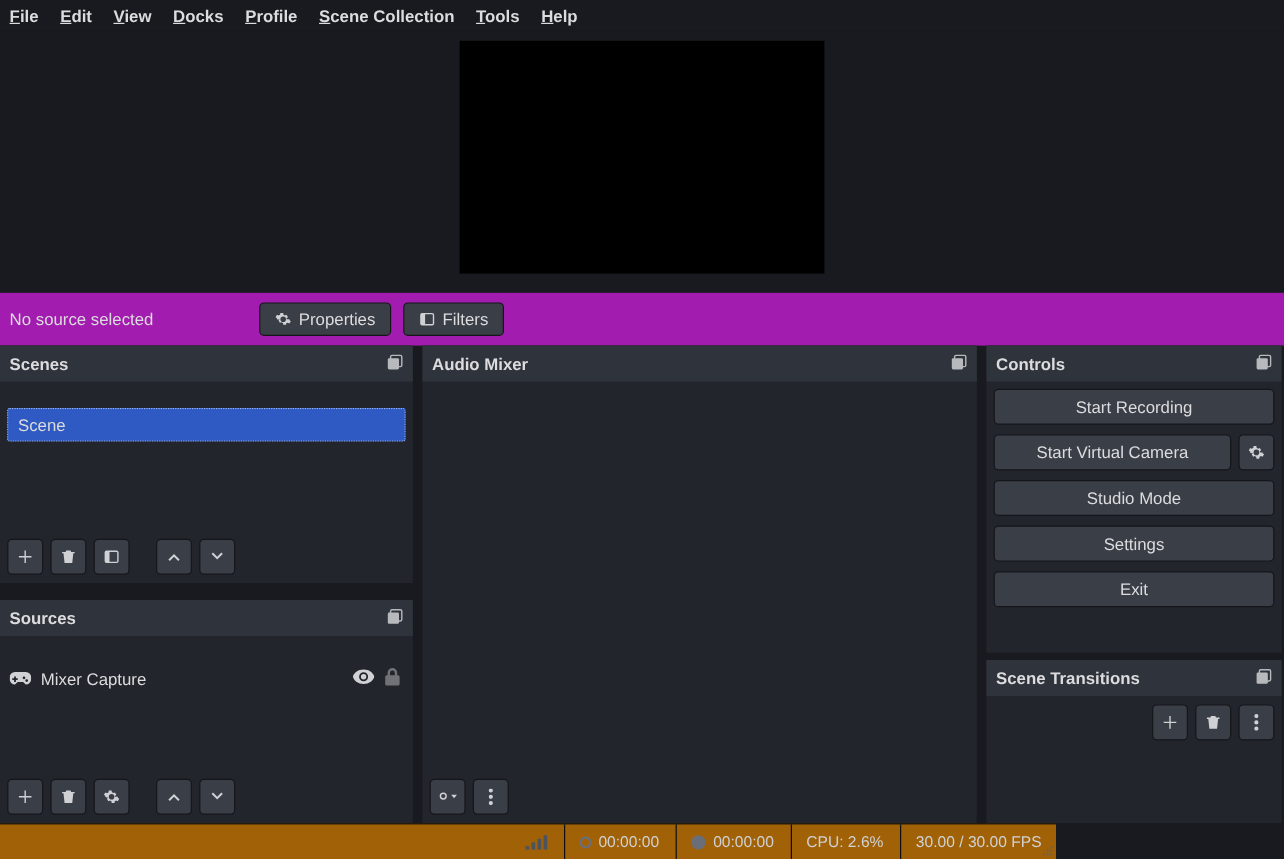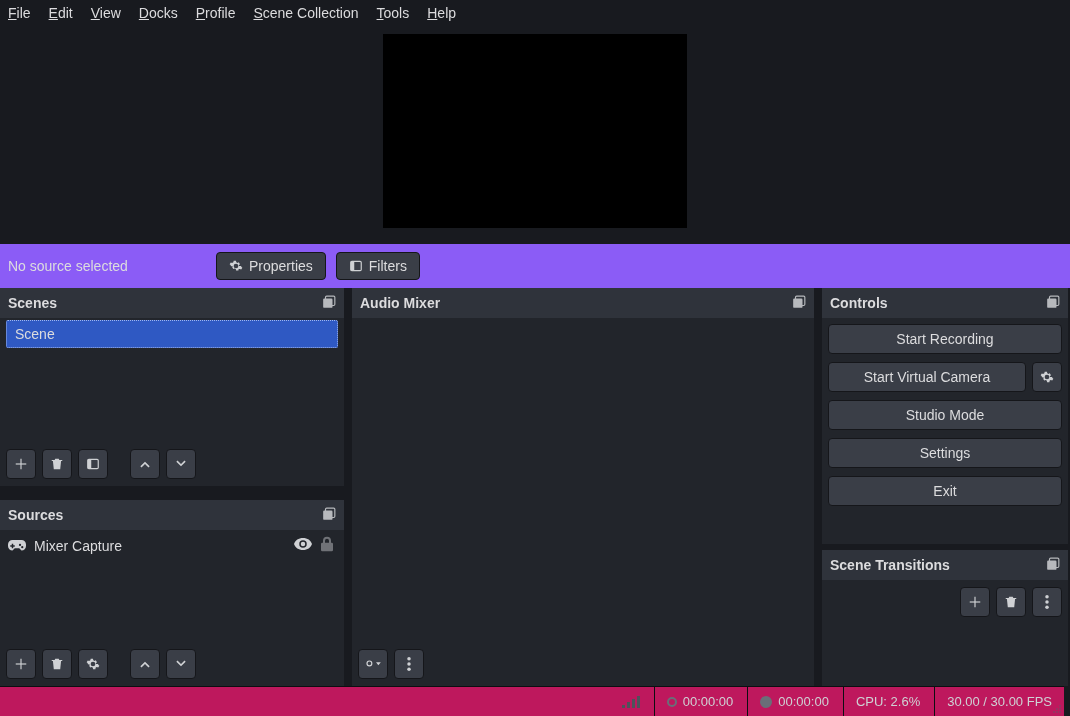--- a/index.html
+++ b/index.html
@@ -11,20 +11,21 @@
     color: #dcdcde;
     overflow: hidden;
   }
   .menubar {
     height: 26px;
     display: flex;
     align-items: center;
     gap: 18px;
     padding: 0 8px;
     background: #181a1f;
+    font-weight: bold;
   }
   .menubar span { cursor: default; }
   .menubar span .mn { text-decoration: underline; }
   .preview-area {
     height: 218px;
     display: flex;
     justify-content: center;
     align-items: flex-start;
     padding-top: 8px;
     background: #181a1f;
@@ -32,21 +33,21 @@
   .preview-canvas {
     width: 304px; height: 194px;
     background: #000;
   }
   .toolbar-row {
     height: 44px;
     display: flex;
     align-items: center;
     gap: 10px;
     padding: 0 6px;
-    background: #8b5cf6;
+    background: #a21caf;
   }
   .toolbar-row .label { padding-left: 2px; flex: 0 0 200px; }
   .btn {
     display: inline-flex;
     align-items: center;
     gap: 6px;
     background: #3a3e47;
     border: 1px solid #15161a;
     border-radius: 4px;
     padding: 5px 12px;
@@ -82,21 +83,21 @@
     height: 30px;
     display: flex;
     align-items: center;
     justify-content: space-between;
     padding: 0 8px;
     background: #2f333b;
     font-weight: 700;
     font-size: 14px;
   }
   .panel-header .popicon { opacity: 0.85; }
-  .panel-body { flex: 1; padding: 0 6px 0 6px; position: relative; }
+  .panel-body { flex: 1; padding: 20px 6px 0 6px; position: relative; }
   .panel-footer {
     height: 44px;
     display: flex;
     align-items: center;
     gap: 6px;
     padding: 0 6px;
     border-top: 0;
   }
   .panel-footer.right { justify-content: flex-end; }
   .col-left { width: 344px; display: flex; flex-direction: column; gap: 14px; }
@@ -158,22 +159,22 @@
   .spinarrows { display: flex; flex-direction: column; gap: 0; padding-right: 4px; }
   .spinarrows svg { display: block; }
 
   .trans-body { padding: 6px 8px; display: flex; flex-direction: column; gap: 8px; }
   .duration-row { display: flex; align-items: center; gap: 8px; }
   .duration-row .spinbox { flex: 1; }
 
   .statusbar {
     position: absolute;
     left: 0; bottom: 0;
-    width: 1064px; height: 30px;
-    background: #be185d;
+    width: 880px; height: 30px;
+    background: #a16207;
     border-top: 1px solid #0d0e11;
     display: flex;
     align-items: flex-start;
     justify-content: flex-end;
     gap: 14px;
     padding: 0 12px;
     font-size: 13px;
     color: #cfd1d4;
   }
   .statuscell { display: flex; align-items: center; gap: 6px; border-left: 1px solid #0d0e11; padding-left: 12px; height: 100%; }

